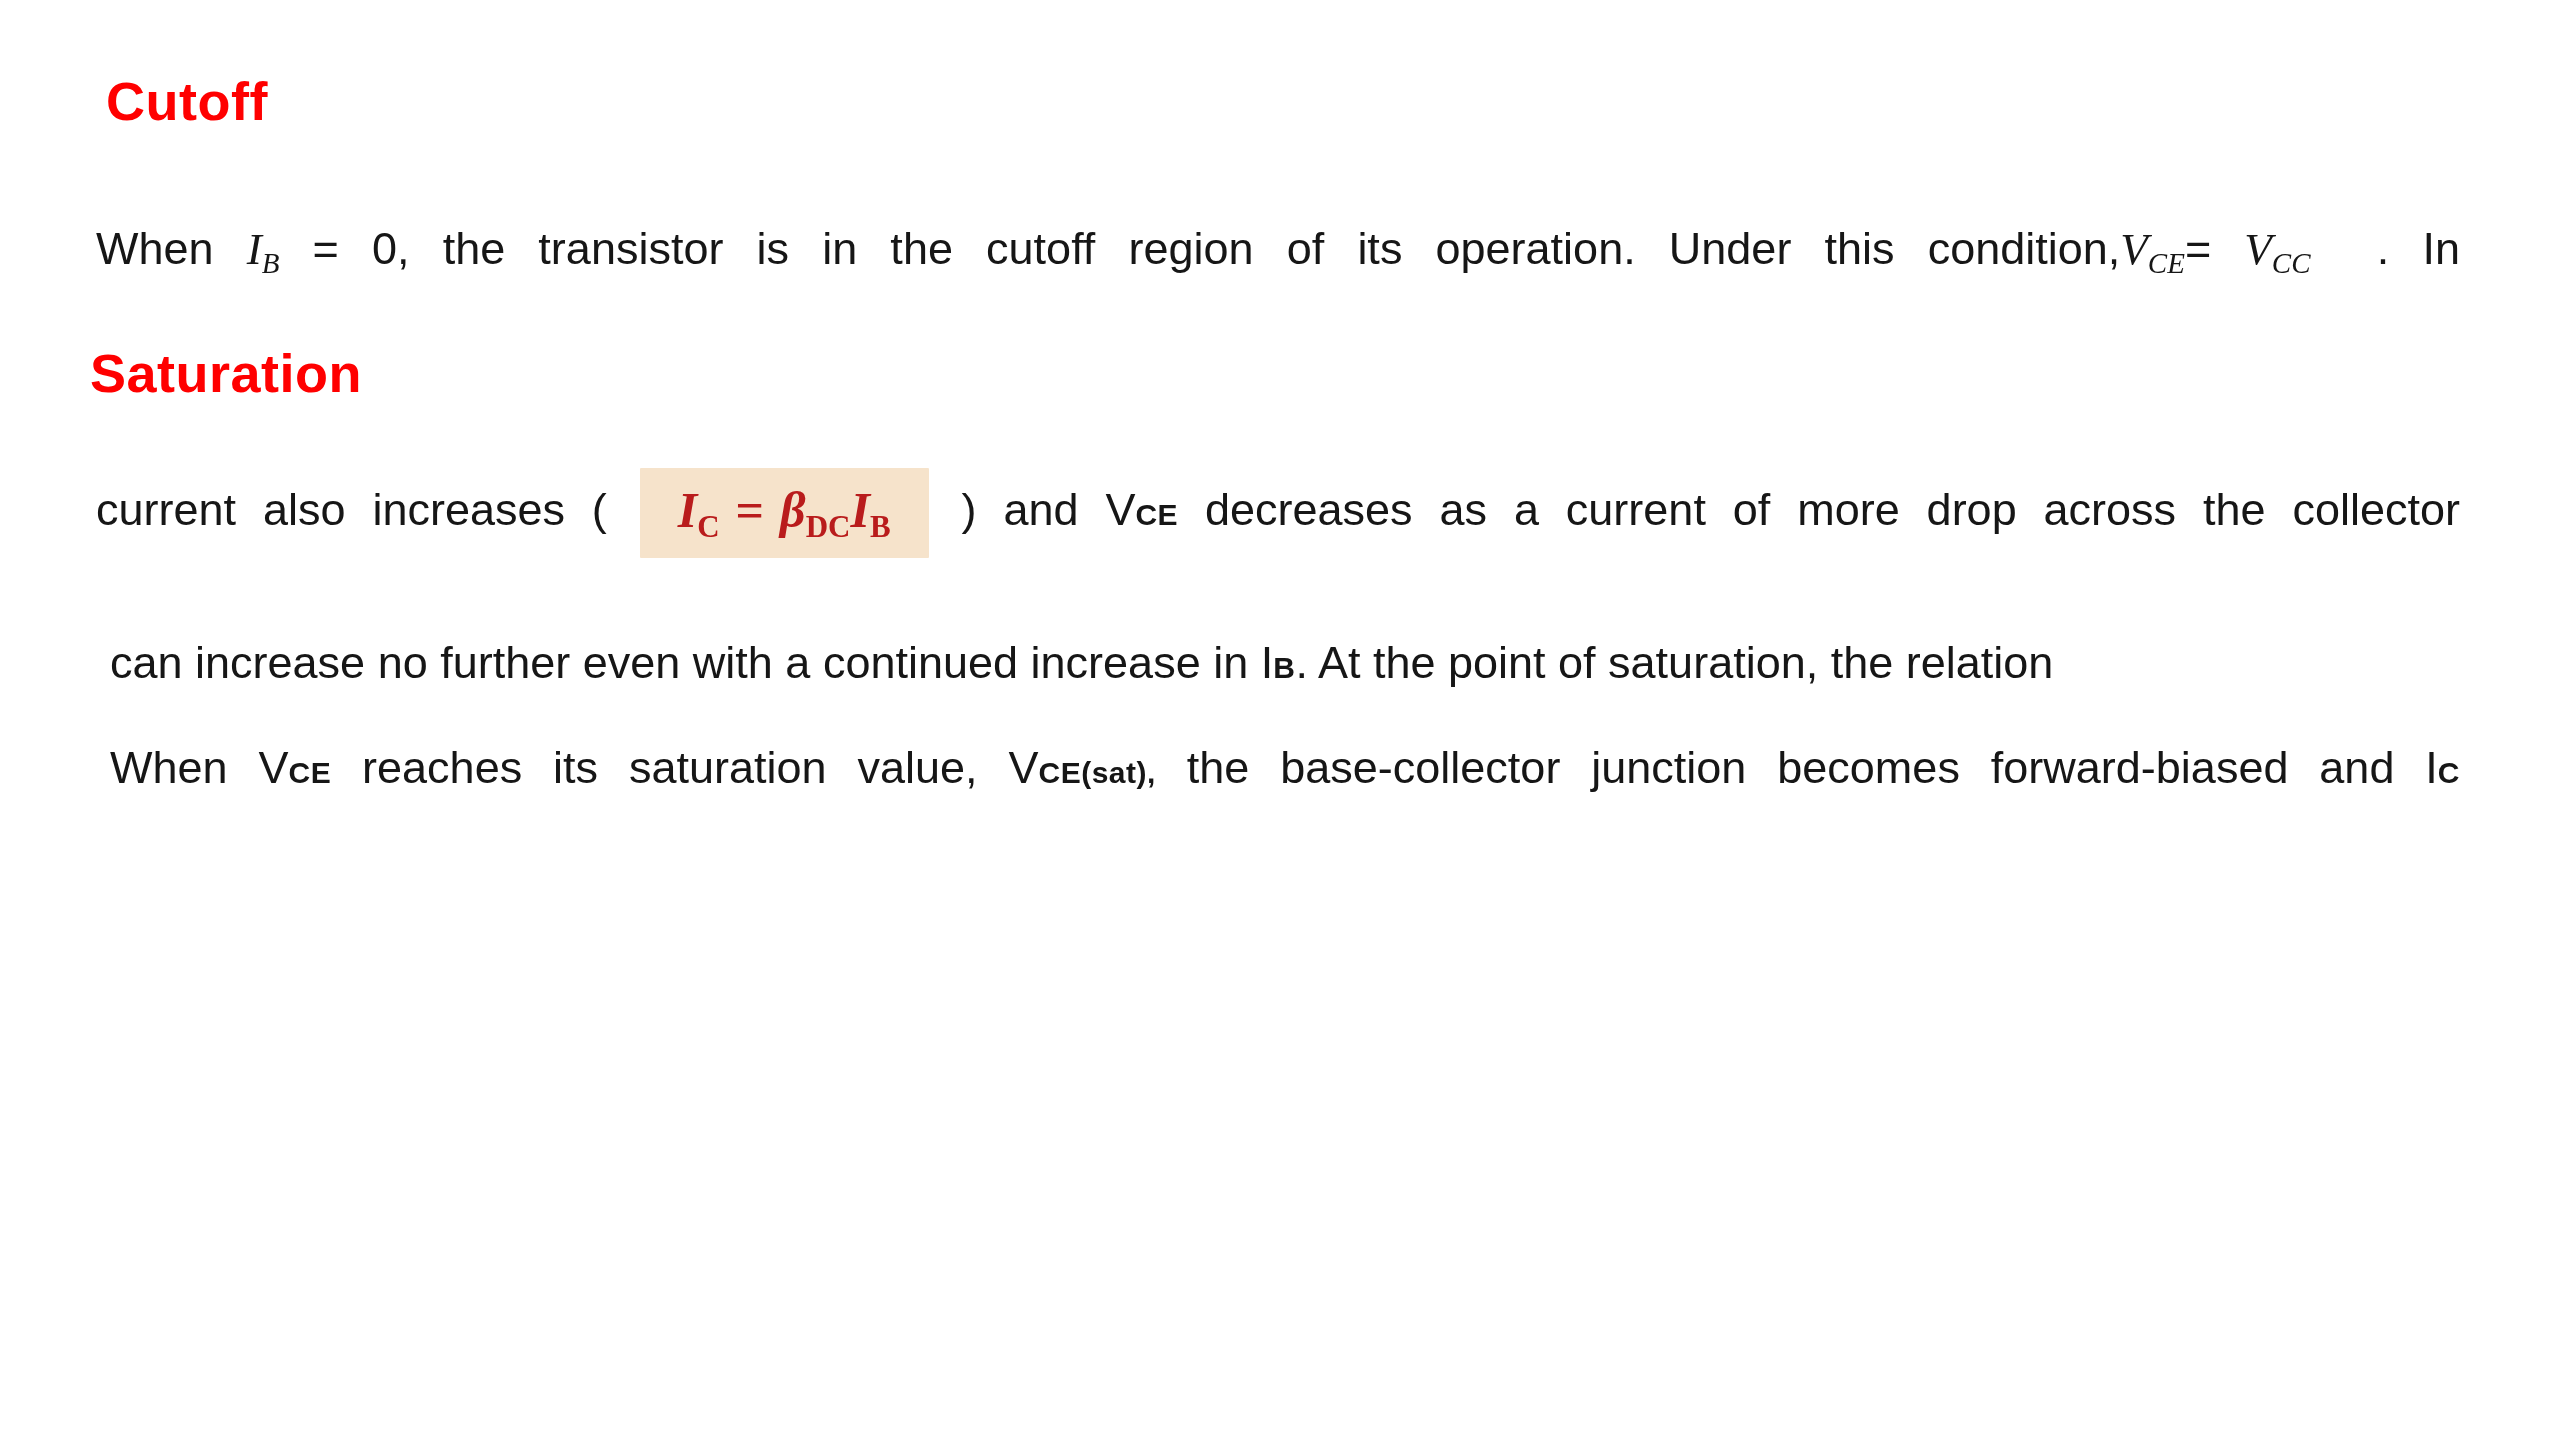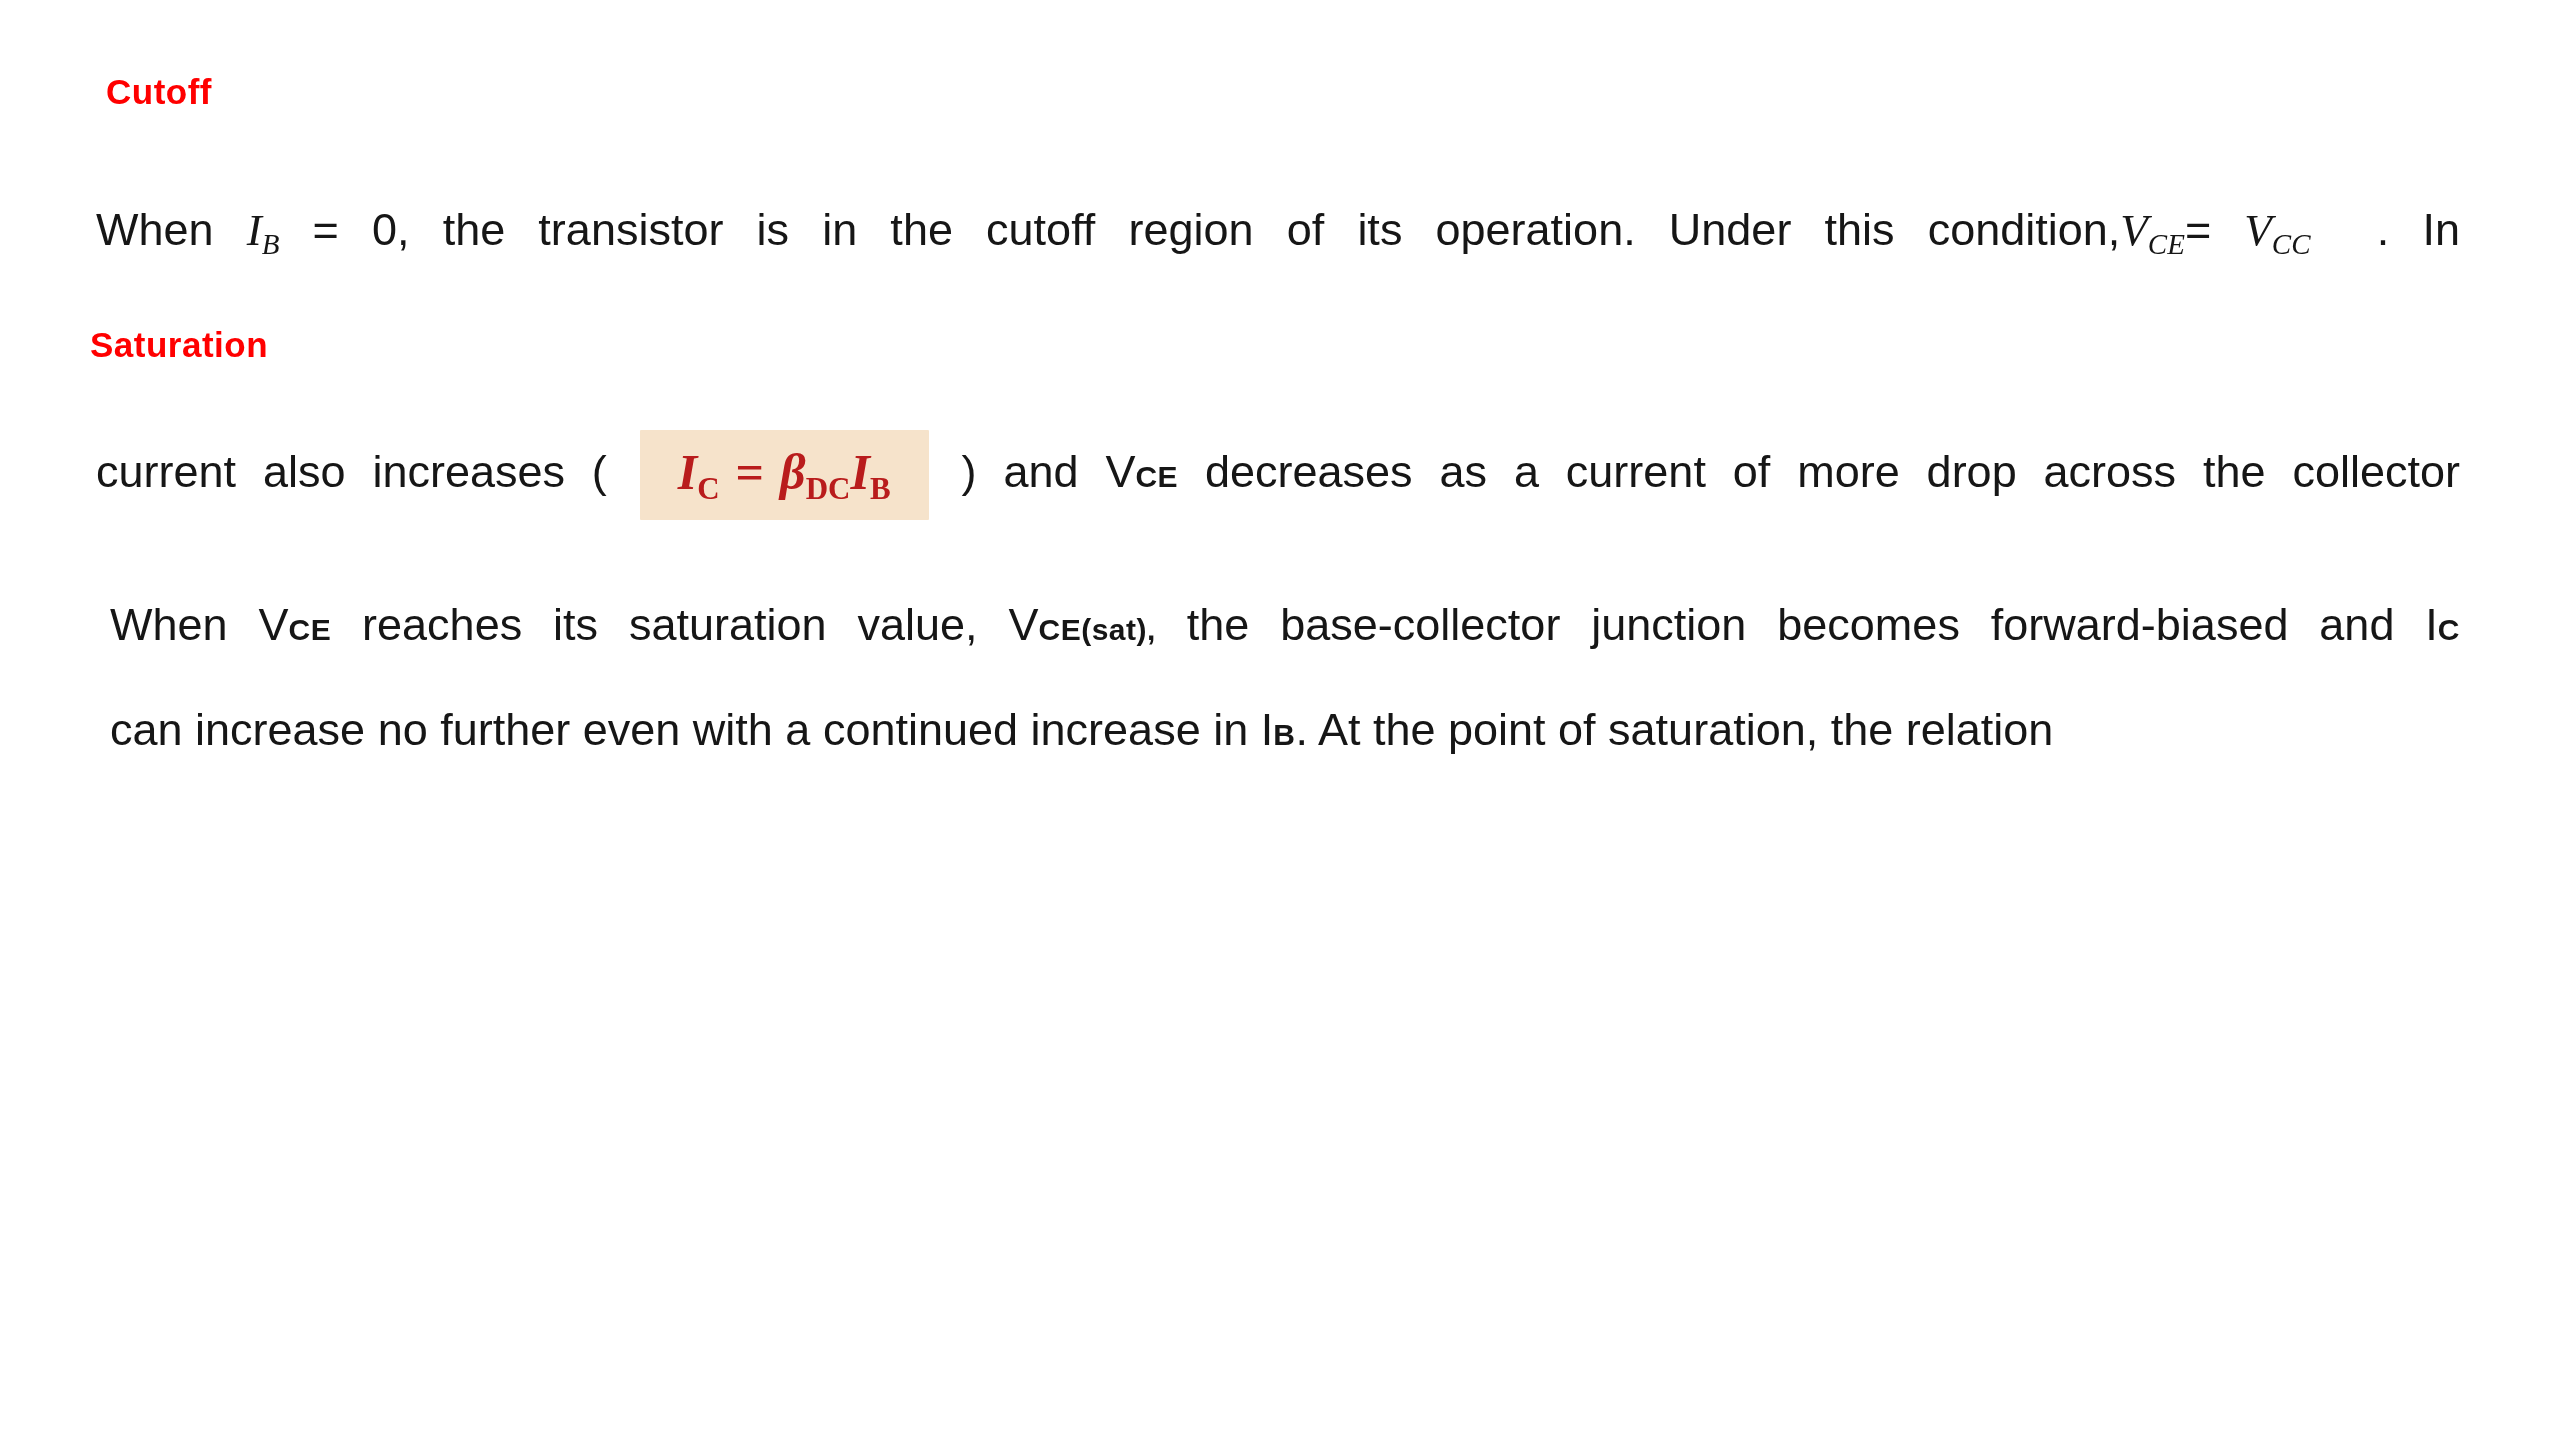--- a/index.html
+++ b/index.html
@@ -3,21 +3,21 @@
 <meta charset="utf-8">
 <style>
   html,body{margin:0;padding:0;background:#ffffff;}
   body{
     width:2560px;height:1440px;overflow:hidden;
     font-family:"Liberation Sans","DejaVu Sans",sans-serif;
     color:#161616;
   }
   .content{padding:56px 100px 0 96px;}
   .h-red{
-    color:#ff0000;font-weight:700;font-size:35px;line-height:1;
+    color:#ff0000;font-weight:700;font-size:54px;line-height:1;
     letter-spacing:0.5px;
   }
   #h-cutoff{margin:18px 0 72px 10px;}
   #h-saturation{margin:34px 0 54px -6px;}
   .line{font-size:45px;line-height:98px;}
   .just{text-align:justify;text-align-last:justify;}
   .para2 .line{line-height:100px;}
   .para2{margin-top:42px;padding-left:14px;}
   
   .mi{font-family:"Liberation Serif","DejaVu Serif",serif;font-style:italic;}
@@ -56,19 +56,19 @@
 
   <div id="h-saturation" class="h-red">Saturation</div>
 
   <div class="para">
 
     <div class="line just p1l2"><span>current also increases ( </span><span class="hl"><span class="fb">I</span><span class="fs">C</span><span class="feq">=</span><span class="fb">β</span><span class="fs">DC</span><span class="fb">I</span><span class="fs">B</span></span><span> ) and V</span><span class="sc">CE</span><span> decreases as a current of more drop across the collector</span></div>
 
   </div>
 
   <div class="para para2">
+    <div class="line"><span>can increase no further even with a continued increase in I</span><span class="sc">B</span><span>. At the point of saturation, the relation</span></div>
+
     <div class="line just"><span>When V</span><span class="sc">CE</span><span> reaches its saturation value, V</span><span class="sc">CE(sat),</span><span> the base-collector junction becomes forward-biased and I</span><span class="sc">C</span></div>
-
-    <div class="line"><span>can increase no further even with a continued increase in I</span><span class="sc">B</span><span>. At the point of saturation, the relation</span></div>
 
   </div>
 
 </div>
 
 </body></html>

